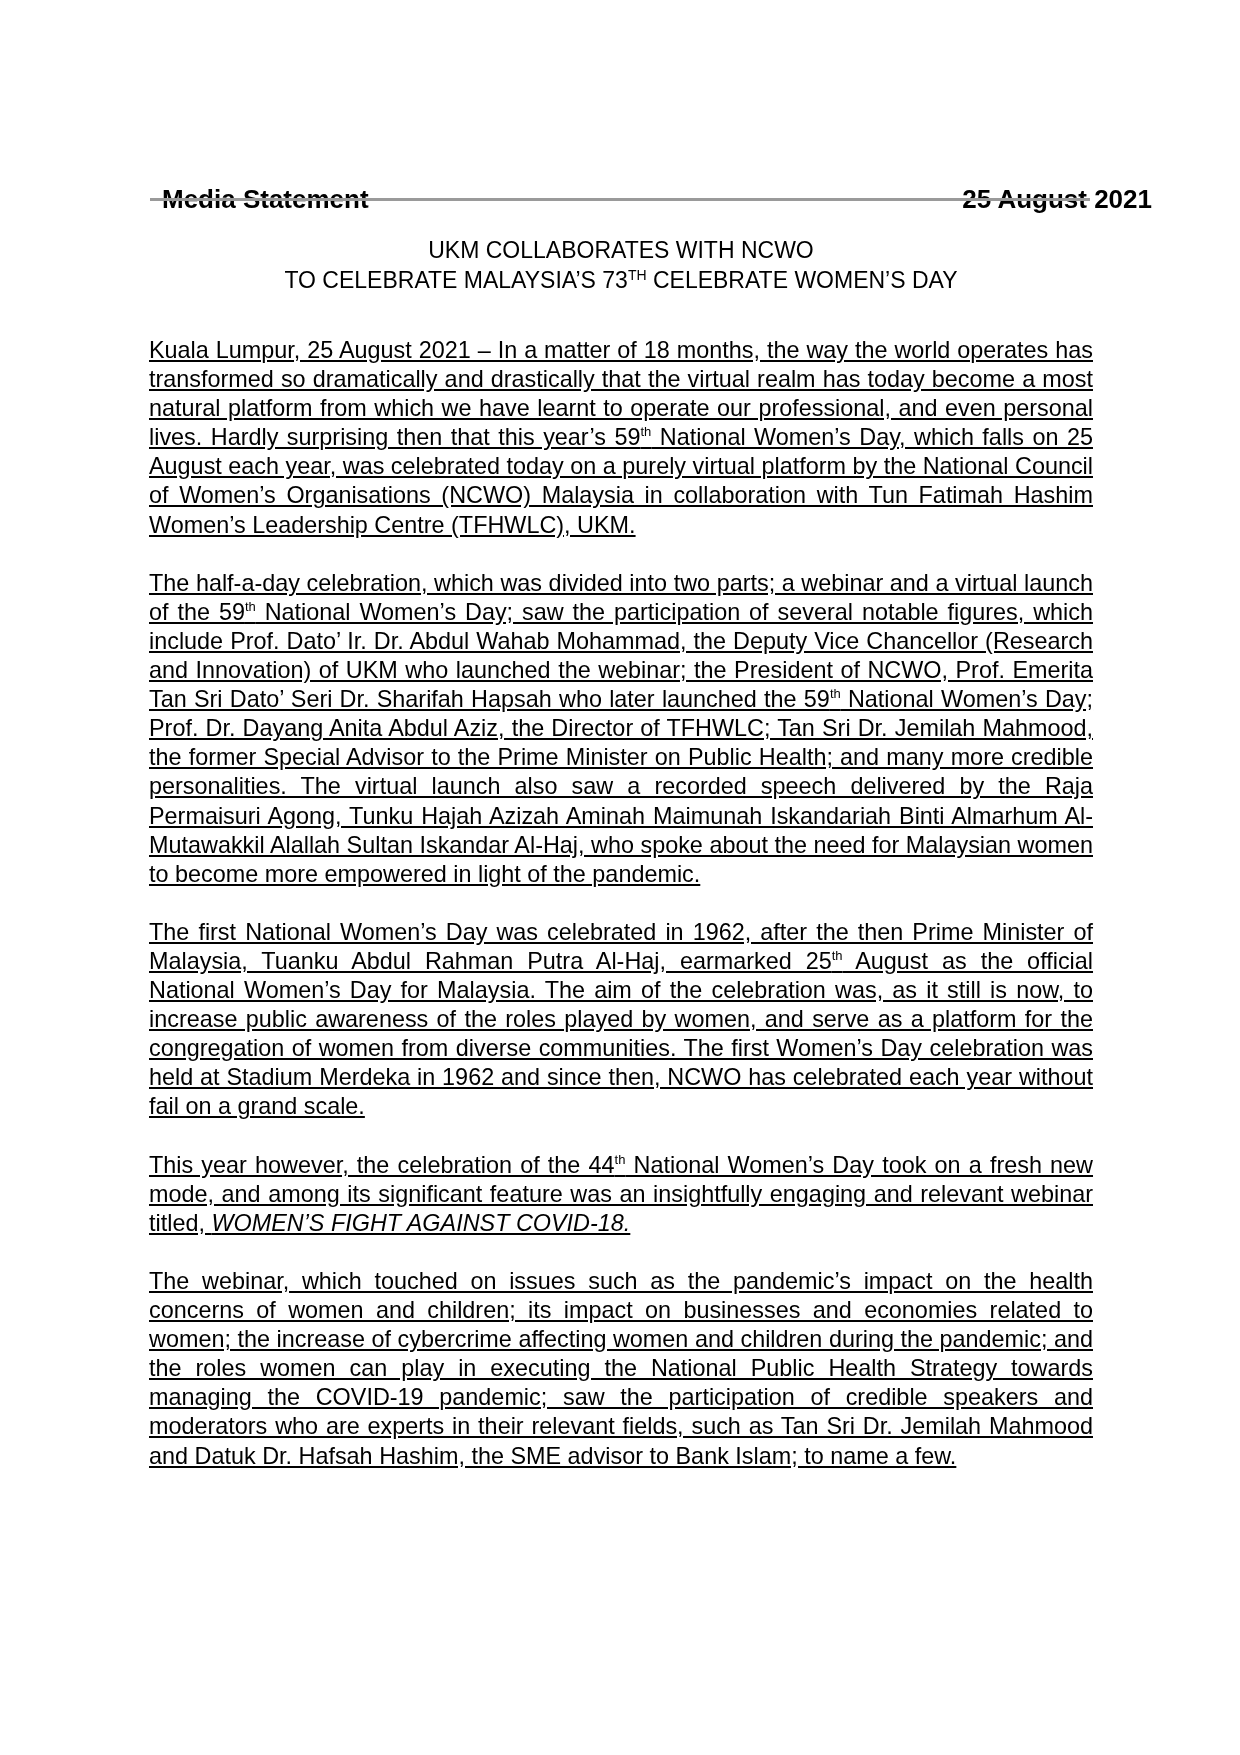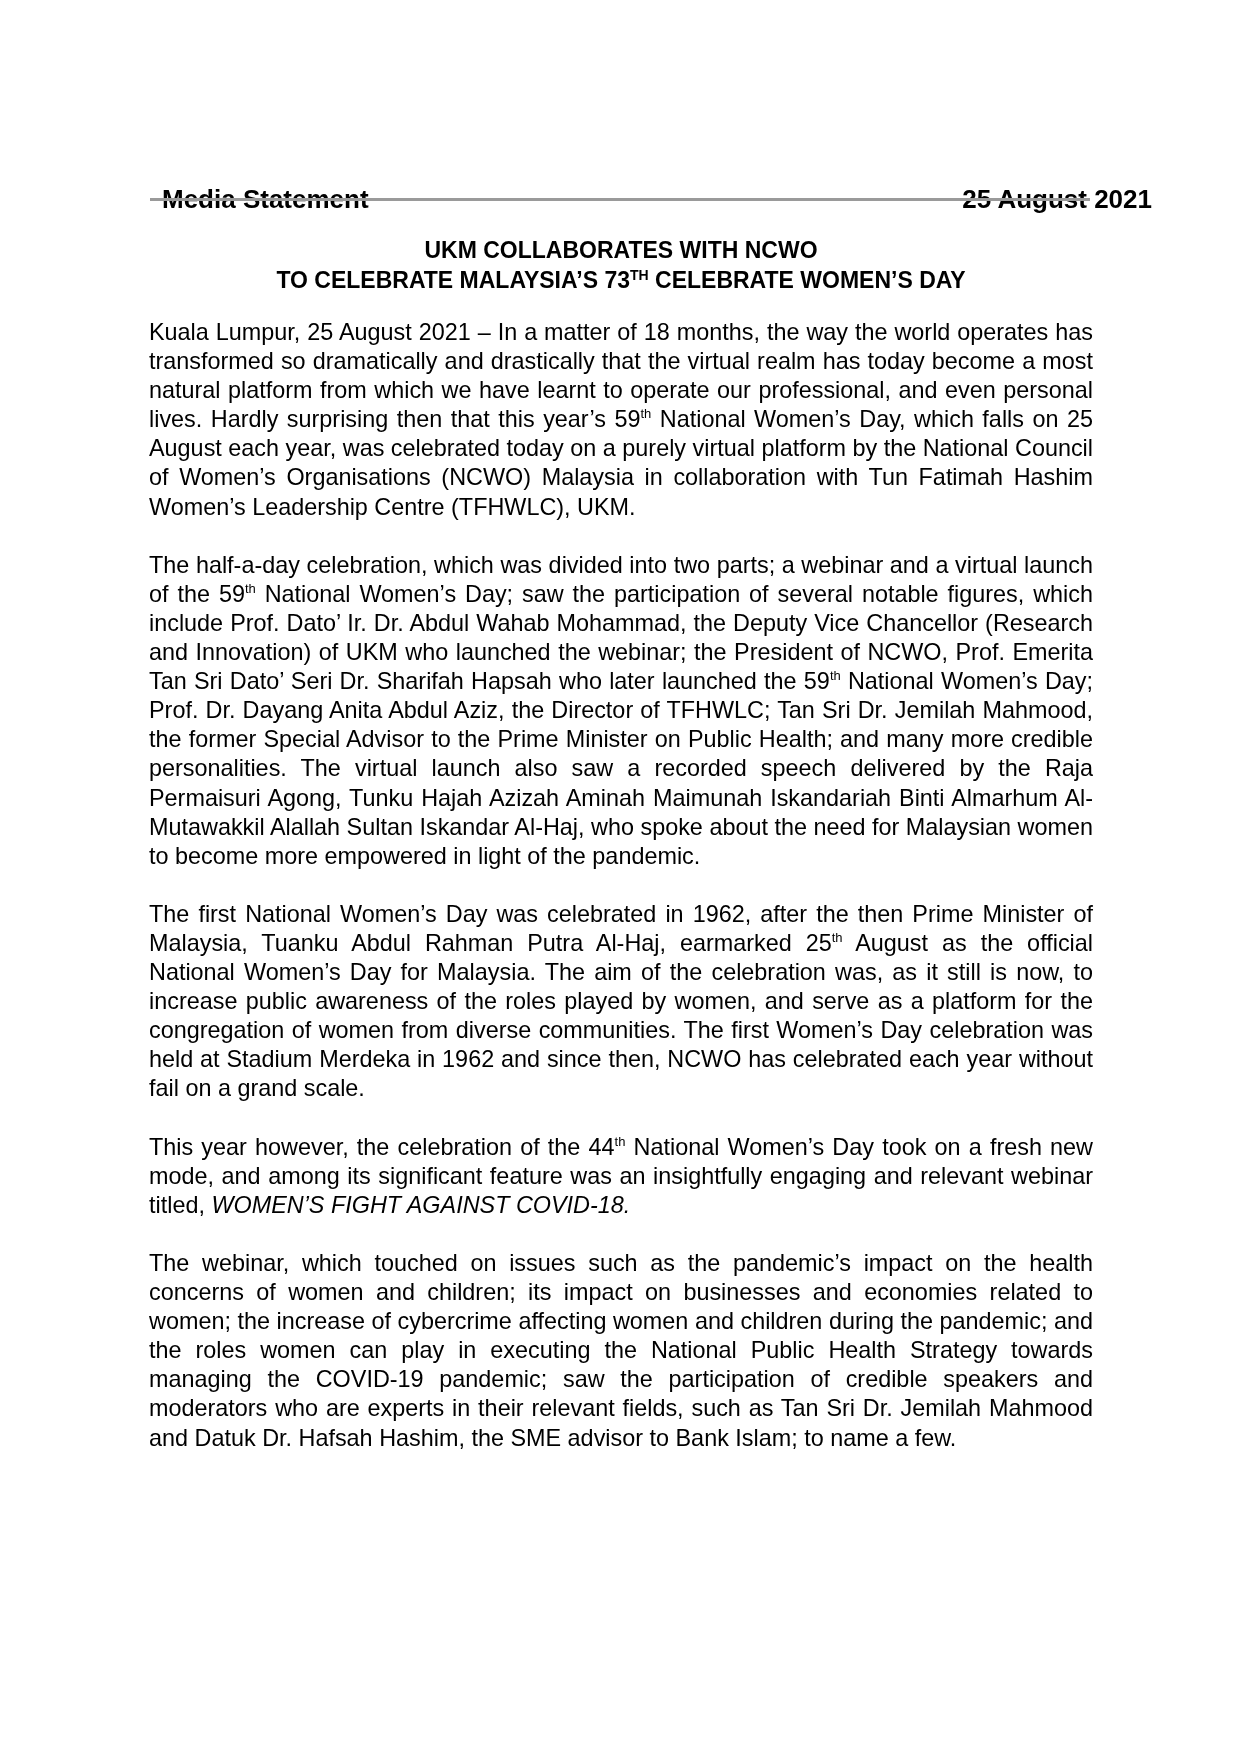--- a/index.html
+++ b/index.html
@@ -5,24 +5,24 @@
     html, body { margin: 0; padding: 0; background: #ffffff; }
     body { width: 1240px; height: 1755px; position: relative; overflow: hidden;
            font-family: "Liberation Sans", sans-serif; color: #000; }
     .page { position: absolute; left: 0; top: 0; width: 1240px; height: 1755px; }
     .header { position: absolute; top: 150px; left: 162px; right: 88px; height: 30px;
               font-weight: bold; font-size: 26px; margin-top: 34px; }
     .header .left { position: absolute; left: 0; top: 0; }
     .header .right { position: absolute; right: 0; top: 0; }
     .rule { position: absolute; left: 150px; top: 198px; width: 940px; height: 3px; background: #9a9a9a; }
     .title { position: absolute; top: 235px; left: 149px; width: 944px; text-align: center;
-             font-weight: bold; font-size: 23px; line-height: 30px; }
+             font-weight: normal; font-size: 23px; line-height: 30px; }
     .title sup { font-size: 14px; vertical-align: 8px; line-height: 0; }
-    .body { position: absolute; top: 318px; left: 149px; width: 944px;
-            font-size: 23.4px; line-height: 29.1px; text-align: justify; }
+    .body { position: absolute; top: 336px; left: 149px; width: 944px;
+            font-size: 23.4px; line-height: 29.1px; text-align: justify; text-decoration: underline; }
     .body p { margin: 0 0 29.1px 0; }
     .body sup { font-size: 13px; vertical-align: 9px; line-height: 0; }
     .body em { font-style: italic; }
   </style>
 </head>
 <body>
 
 <div class="page">
 
   <div class="header">

